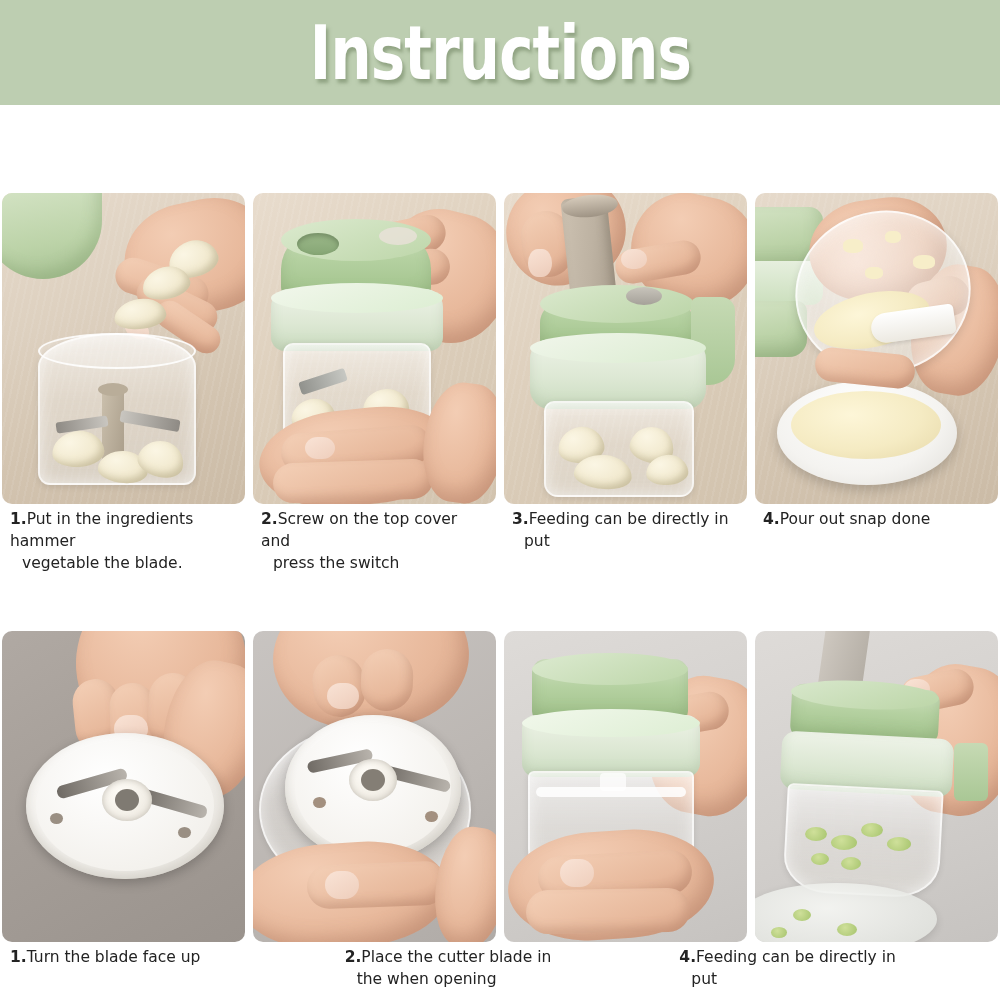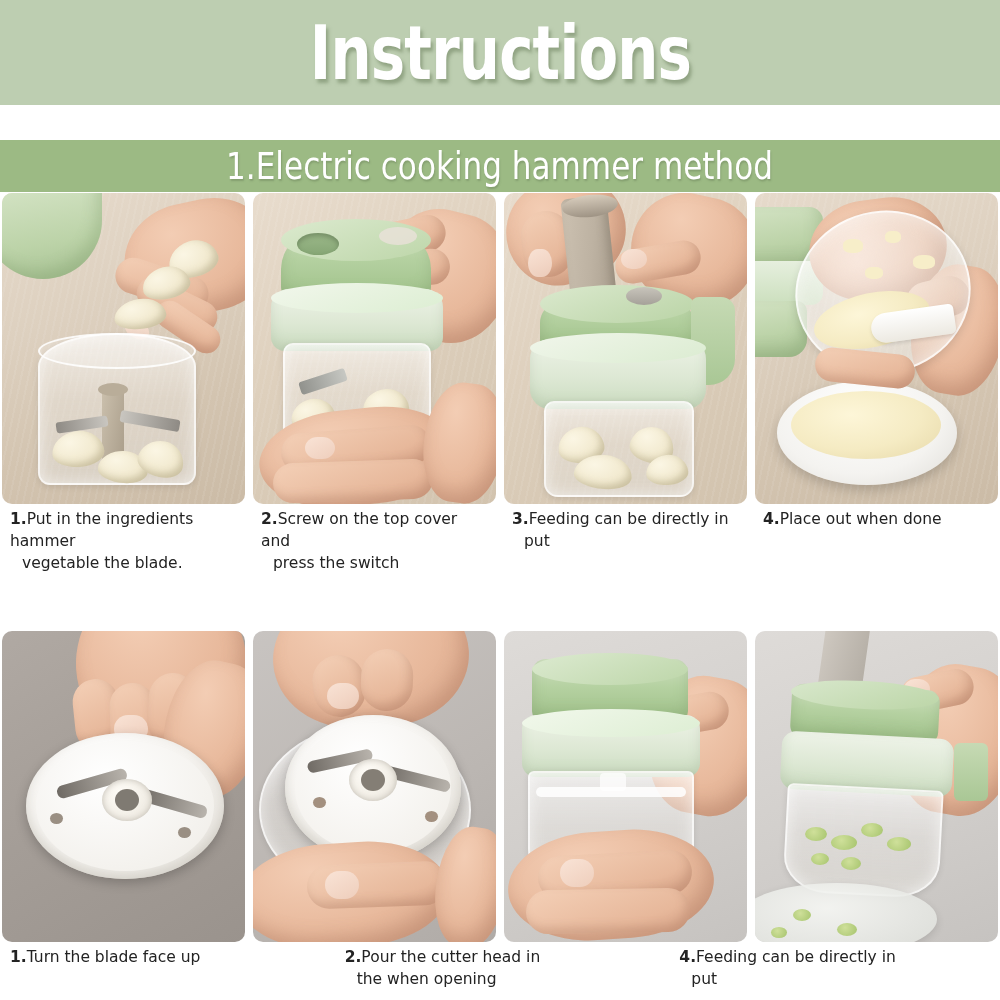--- a/index.html
+++ b/index.html
@@ -169,23 +169,20 @@
 </style>
 </head>
 <body>
 
 <div class="page">
 
   <div class="title-banner">
     <div class="title-text">Instructions</div>
   </div>
 
-  <div class="section-bar one">
-    <div class="section-title">1.Electric cooking hammer method</div>
-  </div>
 
   <div class="panel-row one">
 
     <div class="panel">
       <div class="bg-wood"></div>
         <div class="grain"></div>
 
       <div class="green-bowl" style="left:-18px;top:-6px;width:118px;height:92px;border-radius:0 0 60px 60px;"></div>
 
       <div class="hand" style="left:122px;top:8px;width:150px;height:112px;transform:rotate(-12deg);"></div>
@@ -307,21 +304,21 @@
     </div>
     <div class="caption">
       <span class="num">2.</span><span>Screw on the top cover and</span>
       <span class="l2">press the switch</span>
     </div>
     <div class="caption">
       <span class="num">3.</span><span>Feeding can be directly in</span>
       <span class="l2">put</span>
     </div>
     <div class="caption">
-      <span class="num">4.</span><span>Place out when done</span>
+      <span class="num">4.</span><span>Pour out snap done</span>
       <span class="l2"></span>
     </div>
   </div>
 
 
   <div class="panel-row two">
 
     <div class="panel">
       <div class="bg-grey"></div>
 
@@ -419,21 +416,21 @@
       <div class="veg-bit" style="left:16px;top:296px;width:16px;height:11px;"></div>
     </div>
   </div>
 
   <div class="caption-row two">
     <div class="caption">
       <span class="num">1.</span><span>Turn the blade face up</span>
       <span class="l2"></span>
     </div>
     <div class="caption">
-      <span class="num">2.</span><span>Pour the cutter head in</span>
+      <span class="num">2.</span><span>Place the cutter blade in</span>
       <span class="l2">the when opening</span>
     </div>
     <div class="caption">
       <span class="num">4.</span><span>Feeding can be directly in</span>
       <span class="l2">put</span>
     </div>
   </div>
 
 </div>
 

